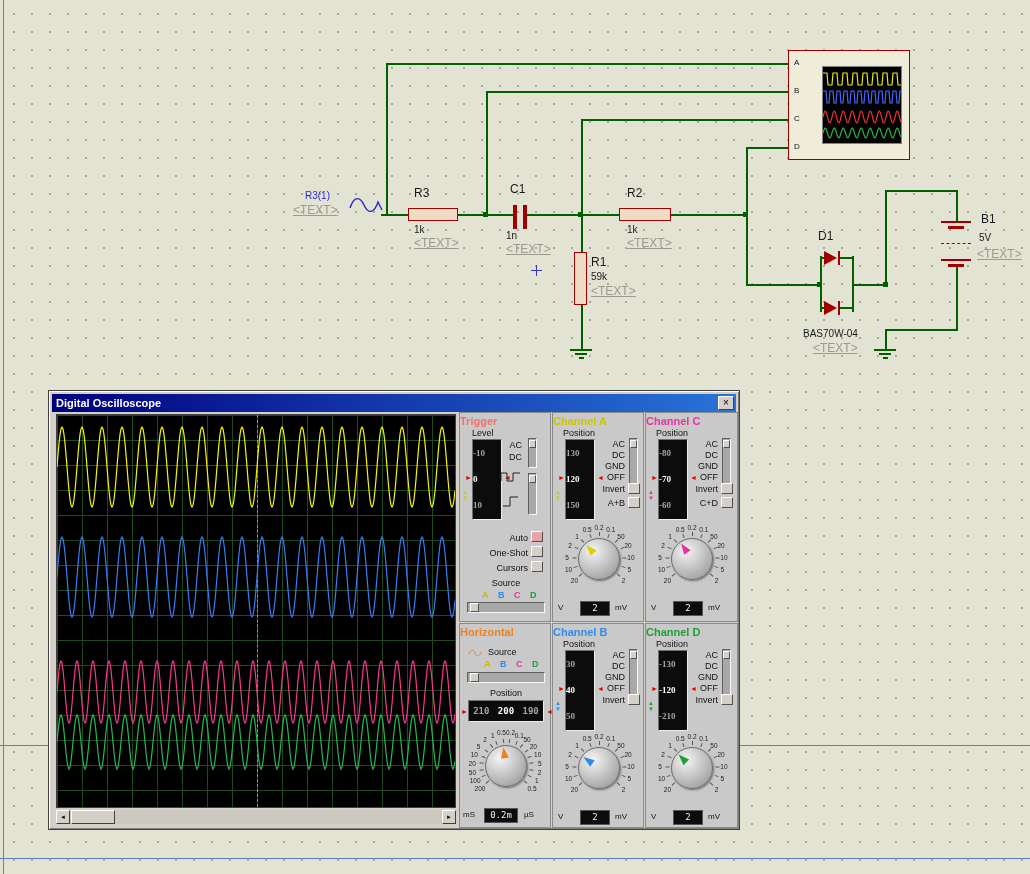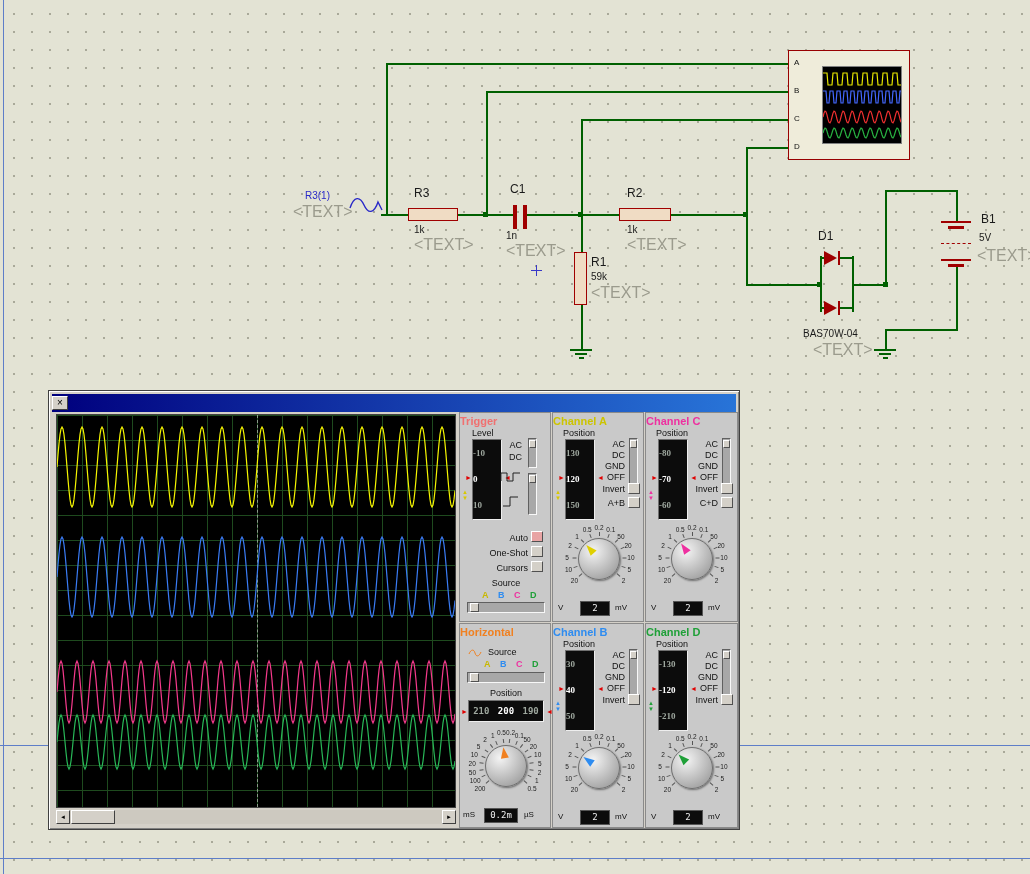--- a/index.html
+++ b/index.html
@@ -9,21 +9,21 @@
     background-image: radial-gradient(#A9A999 0.8px, transparent 0.9px);
     background-size:18px 18px; background-position:5px 5px; }
   .sheet-line { position:absolute; background:#5E7EC8; z-index:1; }
 
   
   .wire { position:absolute; background:#006000; z-index:2; }
   .dot { position:absolute; width:5px; height:5px; background:#006000; z-index:3; }
   .slabel { position:absolute; color:#1a1a1a; font-size:11px; white-space:nowrap; z-index:3; }
   .slabel.ref { font-size:12px; }
   .slabel.val { font-size:10px; }
-  .slabel.ph { color:#9b9b8d; font-size:16px; }
+  .slabel.ph { color:#9b9b8d; font-size:12px;text-decoration:underline; }
   .slabel.net { color:#2828C8; font-size:10px; }
   .resistor { position:absolute; border:1px solid #A00000; background:#F0DCC4; z-index:3; }
   .cap-plate, .bat-plate, .dbar { position:absolute; background:#A00000; z-index:3; }
   .bat-dash { position:absolute; border-top:1px dashed #A00000; z-index:3; }
   .tri-right { position:absolute; width:0; height:0; border-top:7px solid transparent;
     border-bottom:7px solid transparent; border-left:13px solid #A00000; z-index:3; }
   .gnd-bar { position:absolute; height:2px; background:#006000; z-index:3; }
   .device { position:absolute; border:1px solid #990000; background:#EFECDA; z-index:2; }
   .pin-label { position:absolute; font-size:8px; color:#111; z-index:3; }
   .mini-screen { position:absolute; background:#000; border:1px solid #808080; z-index:3; }
@@ -206,20 +206,21 @@
   <span class="slabel ph" style="left:591px;top:284px">&lt;TEXT&gt;</span>
   <span class="slabel ref" style="left:818px;top:229px">D1</span>
   <span class="slabel val" style="left:803px;top:328px">BAS70W-04</span>
   <span class="slabel ph" style="left:813px;top:341px">&lt;TEXT&gt;</span>
   <span class="slabel ref" style="left:981px;top:212px">B1</span>
   <span class="slabel val" style="left:979px;top:232px">5V</span>
   <span class="slabel ph" style="left:977px;top:247px">&lt;TEXT&gt;</span>
 
   <div id="osc-window">
     <div class="titlebar">
+      <span class="title-text">Digital Oscilloscope</span>
       <div class="close-btn">×</div>
     </div>
 
     <div id="scope-display">
       <div class="center-dash"></div>
       <svg id="wave-svg" width="398" height="392" viewBox="0 0 398 392">
           <path d="M0,52.0 L1,39.6 L2,28.5 L3,19.6 L4,14.0 L5,12.0 L6,14.0 L7,19.6 L8,28.5 L9,39.6 L10,52.0 L11,64.4 L12,75.5 L13,84.4 L14,90.0 L15,92.0 L16,90.0 L17,84.4 L18,75.5 L19,64.4 L20,52.0 L21,39.6 L22,28.5 L23,19.6 L24,14.0 L25,12.0 L26,14.0 L27,19.6 L28,28.5 L29,39.6 L30,52.0 L31,64.4 L32,75.5 L33,84.4 L34,90.0 L35,92.0 L36,90.0 L37,84.4 L38,75.5 L39,64.4 L40,52.0 L41,39.6 L42,28.5 L43,19.6 L44,14.0 L45,12.0 L46,14.0 L47,19.6 L48,28.5 L49,39.6 L50,52.0 L51,64.4 L52,75.5 L53,84.4 L54,90.0 L55,92.0 L56,90.0 L57,84.4 L58,75.5 L59,64.4 L60,52.0 L61,39.6 L62,28.5 L63,19.6 L64,14.0 L65,12.0 L66,14.0 L67,19.6 L68,28.5 L69,39.6 L70,52.0 L71,64.4 L72,75.5 L73,84.4 L74,90.0 L75,92.0 L76,90.0 L77,84.4 L78,75.5 L79,64.4 L80,52.0 L81,39.6 L82,28.5 L83,19.6 L84,14.0 L85,12.0 L86,14.0 L87,19.6 L88,28.5 L89,39.6 L90,52.0 L91,64.4 L92,75.5 L93,84.4 L94,90.0 L95,92.0 L96,90.0 L97,84.4 L98,75.5 L99,64.4 L100,52.0 L101,39.6 L102,28.5 L103,19.6 L104,14.0 L105,12.0 L106,14.0 L107,19.6 L108,28.5 L109,39.6 L110,52.0 L111,64.4 L112,75.5 L113,84.4 L114,90.0 L115,92.0 L116,90.0 L117,84.4 L118,75.5 L119,64.4 L120,52.0 L121,39.6 L122,28.5 L123,19.6 L124,14.0 L125,12.0 L126,14.0 L127,19.6 L128,28.5 L129,39.6 L130,52.0 L131,64.4 L132,75.5 L133,84.4 L134,90.0 L135,92.0 L136,90.0 L137,84.4 L138,75.5 L139,64.4 L140,52.0 L141,39.6 L142,28.5 L143,19.6 L144,14.0 L145,12.0 L146,14.0 L147,19.6 L148,28.5 L149,39.6 L150,52.0 L151,64.4 L152,75.5 L153,84.4 L154,90.0 L155,92.0 L156,90.0 L157,84.4 L158,75.5 L159,64.4 L160,52.0 L161,39.6 L162,28.5 L163,19.6 L164,14.0 L165,12.0 L166,14.0 L167,19.6 L168,28.5 L169,39.6 L170,52.0 L171,64.4 L172,75.5 L173,84.4 L174,90.0 L175,92.0 L176,90.0 L177,84.4 L178,75.5 L179,64.4 L180,52.0 L181,39.6 L182,28.5 L183,19.6 L184,14.0 L185,12.0 L186,14.0 L187,19.6 L188,28.5 L189,39.6 L190,52.0 L191,64.4 L192,75.5 L193,84.4 L194,90.0 L195,92.0 L196,90.0 L197,84.4 L198,75.5 L199,64.4 L200,52.0 L201,39.6 L202,28.5 L203,19.6 L204,14.0 L205,12.0 L206,14.0 L207,19.6 L208,28.5 L209,39.6 L210,52.0 L211,64.4 L212,75.5 L213,84.4 L214,90.0 L215,92.0 L216,90.0 L217,84.4 L218,75.5 L219,64.4 L220,52.0 L221,39.6 L222,28.5 L223,19.6 L224,14.0 L225,12.0 L226,14.0 L227,19.6 L228,28.5 L229,39.6 L230,52.0 L231,64.4 L232,75.5 L233,84.4 L234,90.0 L235,92.0 L236,90.0 L237,84.4 L238,75.5 L239,64.4 L240,52.0 L241,39.6 L242,28.5 L243,19.6 L244,14.0 L245,12.0 L246,14.0 L247,19.6 L248,28.5 L249,39.6 L250,52.0 L251,64.4 L252,75.5 L253,84.4 L254,90.0 L255,92.0 L256,90.0 L257,84.4 L258,75.5 L259,64.4 L260,52.0 L261,39.6 L262,28.5 L263,19.6 L264,14.0 L265,12.0 L266,14.0 L267,19.6 L268,28.5 L269,39.6 L270,52.0 L271,64.4 L272,75.5 L273,84.4 L274,90.0 L275,92.0 L276,90.0 L277,84.4 L278,75.5 L279,64.4 L280,52.0 L281,39.6 L282,28.5 L283,19.6 L284,14.0 L285,12.0 L286,14.0 L287,19.6 L288,28.5 L289,39.6 L290,52.0 L291,64.4 L292,75.5 L293,84.4 L294,90.0 L295,92.0 L296,90.0 L297,84.4 L298,75.5 L299,64.4 L300,52.0 L301,39.6 L302,28.5 L303,19.6 L304,14.0 L305,12.0 L306,14.0 L307,19.6 L308,28.5 L309,39.6 L310,52.0 L311,64.4 L312,75.5 L313,84.4 L314,90.0 L315,92.0 L316,90.0 L317,84.4 L318,75.5 L319,64.4 L320,52.0 L321,39.6 L322,28.5 L323,19.6 L324,14.0 L325,12.0 L326,14.0 L327,19.6 L328,28.5 L329,39.6 L330,52.0 L331,64.4 L332,75.5 L333,84.4 L334,90.0 L335,92.0 L336,90.0 L337,84.4 L338,75.5 L339,64.4 L340,52.0 L341,39.6 L342,28.5 L343,19.6 L344,14.0 L345,12.0 L346,14.0 L347,19.6 L348,28.5 L349,39.6 L350,52.0 L351,64.4 L352,75.5 L353,84.4 L354,90.0 L355,92.0 L356,90.0 L357,84.4 L358,75.5 L359,64.4 L360,52.0 L361,39.6 L362,28.5 L363,19.6 L364,14.0 L365,12.0 L366,14.0 L367,19.6 L368,28.5 L369,39.6 L370,52.0 L371,64.4 L372,75.5 L373,84.4 L374,90.0 L375,92.0 L376,90.0 L377,84.4 L378,75.5 L379,64.4 L380,52.0 L381,39.6 L382,28.5 L383,19.6 L384,14.0 L385,12.0 L386,14.0 L387,19.6 L388,28.5 L389,39.6 L390,52.0 L391,64.4 L392,75.5 L393,84.4 L394,90.0 L395,92.0 L396,90.0 L397,84.4 L398,75.5" fill="none" stroke="#F5F500" stroke-width="1.2"></path>
           <path d="M0,162.0 L1,149.6 L2,138.5 L3,129.6 L4,124.0 L5,122.0 L6,124.0 L7,129.6 L8,138.5 L9,149.6 L10,162.0 L11,174.4 L12,185.5 L13,194.4 L14,200.0 L15,202.0 L16,200.0 L17,194.4 L18,185.5 L19,174.4 L20,162.0 L21,149.6 L22,138.5 L23,129.6 L24,124.0 L25,122.0 L26,124.0 L27,129.6 L28,138.5 L29,149.6 L30,162.0 L31,174.4 L32,185.5 L33,194.4 L34,200.0 L35,202.0 L36,200.0 L37,194.4 L38,185.5 L39,174.4 L40,162.0 L41,149.6 L42,138.5 L43,129.6 L44,124.0 L45,122.0 L46,124.0 L47,129.6 L48,138.5 L49,149.6 L50,162.0 L51,174.4 L52,185.5 L53,194.4 L54,200.0 L55,202.0 L56,200.0 L57,194.4 L58,185.5 L59,174.4 L60,162.0 L61,149.6 L62,138.5 L63,129.6 L64,124.0 L65,122.0 L66,124.0 L67,129.6 L68,138.5 L69,149.6 L70,162.0 L71,174.4 L72,185.5 L73,194.4 L74,200.0 L75,202.0 L76,200.0 L77,194.4 L78,185.5 L79,174.4 L80,162.0 L81,149.6 L82,138.5 L83,129.6 L84,124.0 L85,122.0 L86,124.0 L87,129.6 L88,138.5 L89,149.6 L90,162.0 L91,174.4 L92,185.5 L93,194.4 L94,200.0 L95,202.0 L96,200.0 L97,194.4 L98,185.5 L99,174.4 L100,162.0 L101,149.6 L102,138.5 L103,129.6 L104,124.0 L105,122.0 L106,124.0 L107,129.6 L108,138.5 L109,149.6 L110,162.0 L111,174.4 L112,185.5 L113,194.4 L114,200.0 L115,202.0 L116,200.0 L117,194.4 L118,185.5 L119,174.4 L120,162.0 L121,149.6 L122,138.5 L123,129.6 L124,124.0 L125,122.0 L126,124.0 L127,129.6 L128,138.5 L129,149.6 L130,162.0 L131,174.4 L132,185.5 L133,194.4 L134,200.0 L135,202.0 L136,200.0 L137,194.4 L138,185.5 L139,174.4 L140,162.0 L141,149.6 L142,138.5 L143,129.6 L144,124.0 L145,122.0 L146,124.0 L147,129.6 L148,138.5 L149,149.6 L150,162.0 L151,174.4 L152,185.5 L153,194.4 L154,200.0 L155,202.0 L156,200.0 L157,194.4 L158,185.5 L159,174.4 L160,162.0 L161,149.6 L162,138.5 L163,129.6 L164,124.0 L165,122.0 L166,124.0 L167,129.6 L168,138.5 L169,149.6 L170,162.0 L171,174.4 L172,185.5 L173,194.4 L174,200.0 L175,202.0 L176,200.0 L177,194.4 L178,185.5 L179,174.4 L180,162.0 L181,149.6 L182,138.5 L183,129.6 L184,124.0 L185,122.0 L186,124.0 L187,129.6 L188,138.5 L189,149.6 L190,162.0 L191,174.4 L192,185.5 L193,194.4 L194,200.0 L195,202.0 L196,200.0 L197,194.4 L198,185.5 L199,174.4 L200,162.0 L201,149.6 L202,138.5 L203,129.6 L204,124.0 L205,122.0 L206,124.0 L207,129.6 L208,138.5 L209,149.6 L210,162.0 L211,174.4 L212,185.5 L213,194.4 L214,200.0 L215,202.0 L216,200.0 L217,194.4 L218,185.5 L219,174.4 L220,162.0 L221,149.6 L222,138.5 L223,129.6 L224,124.0 L225,122.0 L226,124.0 L227,129.6 L228,138.5 L229,149.6 L230,162.0 L231,174.4 L232,185.5 L233,194.4 L234,200.0 L235,202.0 L236,200.0 L237,194.4 L238,185.5 L239,174.4 L240,162.0 L241,149.6 L242,138.5 L243,129.6 L244,124.0 L245,122.0 L246,124.0 L247,129.6 L248,138.5 L249,149.6 L250,162.0 L251,174.4 L252,185.5 L253,194.4 L254,200.0 L255,202.0 L256,200.0 L257,194.4 L258,185.5 L259,174.4 L260,162.0 L261,149.6 L262,138.5 L263,129.6 L264,124.0 L265,122.0 L266,124.0 L267,129.6 L268,138.5 L269,149.6 L270,162.0 L271,174.4 L272,185.5 L273,194.4 L274,200.0 L275,202.0 L276,200.0 L277,194.4 L278,185.5 L279,174.4 L280,162.0 L281,149.6 L282,138.5 L283,129.6 L284,124.0 L285,122.0 L286,124.0 L287,129.6 L288,138.5 L289,149.6 L290,162.0 L291,174.4 L292,185.5 L293,194.4 L294,200.0 L295,202.0 L296,200.0 L297,194.4 L298,185.5 L299,174.4 L300,162.0 L301,149.6 L302,138.5 L303,129.6 L304,124.0 L305,122.0 L306,124.0 L307,129.6 L308,138.5 L309,149.6 L310,162.0 L311,174.4 L312,185.5 L313,194.4 L314,200.0 L315,202.0 L316,200.0 L317,194.4 L318,185.5 L319,174.4 L320,162.0 L321,149.6 L322,138.5 L323,129.6 L324,124.0 L325,122.0 L326,124.0 L327,129.6 L328,138.5 L329,149.6 L330,162.0 L331,174.4 L332,185.5 L333,194.4 L334,200.0 L335,202.0 L336,200.0 L337,194.4 L338,185.5 L339,174.4 L340,162.0 L341,149.6 L342,138.5 L343,129.6 L344,124.0 L345,122.0 L346,124.0 L347,129.6 L348,138.5 L349,149.6 L350,162.0 L351,174.4 L352,185.5 L353,194.4 L354,200.0 L355,202.0 L356,200.0 L357,194.4 L358,185.5 L359,174.4 L360,162.0 L361,149.6 L362,138.5 L363,129.6 L364,124.0 L365,122.0 L366,124.0 L367,129.6 L368,138.5 L369,149.6 L370,162.0 L371,174.4 L372,185.5 L373,194.4 L374,200.0 L375,202.0 L376,200.0 L377,194.4 L378,185.5 L379,174.4 L380,162.0 L381,149.6 L382,138.5 L383,129.6 L384,124.0 L385,122.0 L386,124.0 L387,129.6 L388,138.5 L389,149.6 L390,162.0 L391,174.4 L392,185.5 L393,194.4 L394,200.0 L395,202.0 L396,200.0 L397,194.4 L398,185.5" fill="none" stroke="#3A7CF5" stroke-width="1.2"></path>
           <path d="M0,277.0 L1,265.1 L2,255.1 L3,248.4 L4,246.0 L5,248.4 L6,255.1 L7,265.1 L8,277.0 L9,288.9 L10,298.9 L11,305.6 L12,308.0 L13,305.6 L14,298.9 L15,288.9 L16,277.0 L17,265.1 L18,255.1 L19,248.4 L20,246.0 L21,248.4 L22,255.1 L23,265.1 L24,277.0 L25,288.9 L26,298.9 L27,305.6 L28,308.0 L29,305.6 L30,298.9 L31,288.9 L32,277.0 L33,265.1 L34,255.1 L35,248.4 L36,246.0 L37,248.4 L38,255.1 L39,265.1 L40,277.0 L41,288.9 L42,298.9 L43,305.6 L44,308.0 L45,305.6 L46,298.9 L47,288.9 L48,277.0 L49,265.1 L50,255.1 L51,248.4 L52,246.0 L53,248.4 L54,255.1 L55,265.1 L56,277.0 L57,288.9 L58,298.9 L59,305.6 L60,308.0 L61,305.6 L62,298.9 L63,288.9 L64,277.0 L65,265.1 L66,255.1 L67,248.4 L68,246.0 L69,248.4 L70,255.1 L71,265.1 L72,277.0 L73,288.9 L74,298.9 L75,305.6 L76,308.0 L77,305.6 L78,298.9 L79,288.9 L80,277.0 L81,265.1 L82,255.1 L83,248.4 L84,246.0 L85,248.4 L86,255.1 L87,265.1 L88,277.0 L89,288.9 L90,298.9 L91,305.6 L92,308.0 L93,305.6 L94,298.9 L95,288.9 L96,277.0 L97,265.1 L98,255.1 L99,248.4 L100,246.0 L101,248.4 L102,255.1 L103,265.1 L104,277.0 L105,288.9 L106,298.9 L107,305.6 L108,308.0 L109,305.6 L110,298.9 L111,288.9 L112,277.0 L113,265.1 L114,255.1 L115,248.4 L116,246.0 L117,248.4 L118,255.1 L119,265.1 L120,277.0 L121,288.9 L122,298.9 L123,305.6 L124,308.0 L125,305.6 L126,298.9 L127,288.9 L128,277.0 L129,265.1 L130,255.1 L131,248.4 L132,246.0 L133,248.4 L134,255.1 L135,265.1 L136,277.0 L137,288.9 L138,298.9 L139,305.6 L140,308.0 L141,305.6 L142,298.9 L143,288.9 L144,277.0 L145,265.1 L146,255.1 L147,248.4 L148,246.0 L149,248.4 L150,255.1 L151,265.1 L152,277.0 L153,288.9 L154,298.9 L155,305.6 L156,308.0 L157,305.6 L158,298.9 L159,288.9 L160,277.0 L161,265.1 L162,255.1 L163,248.4 L164,246.0 L165,248.4 L166,255.1 L167,265.1 L168,277.0 L169,288.9 L170,298.9 L171,305.6 L172,308.0 L173,305.6 L174,298.9 L175,288.9 L176,277.0 L177,265.1 L178,255.1 L179,248.4 L180,246.0 L181,248.4 L182,255.1 L183,265.1 L184,277.0 L185,288.9 L186,298.9 L187,305.6 L188,308.0 L189,305.6 L190,298.9 L191,288.9 L192,277.0 L193,265.1 L194,255.1 L195,248.4 L196,246.0 L197,248.4 L198,255.1 L199,265.1 L200,277.0 L201,288.9 L202,298.9 L203,305.6 L204,308.0 L205,305.6 L206,298.9 L207,288.9 L208,277.0 L209,265.1 L210,255.1 L211,248.4 L212,246.0 L213,248.4 L214,255.1 L215,265.1 L216,277.0 L217,288.9 L218,298.9 L219,305.6 L220,308.0 L221,305.6 L222,298.9 L223,288.9 L224,277.0 L225,265.1 L226,255.1 L227,248.4 L228,246.0 L229,248.4 L230,255.1 L231,265.1 L232,277.0 L233,288.9 L234,298.9 L235,305.6 L236,308.0 L237,305.6 L238,298.9 L239,288.9 L240,277.0 L241,265.1 L242,255.1 L243,248.4 L244,246.0 L245,248.4 L246,255.1 L247,265.1 L248,277.0 L249,288.9 L250,298.9 L251,305.6 L252,308.0 L253,305.6 L254,298.9 L255,288.9 L256,277.0 L257,265.1 L258,255.1 L259,248.4 L260,246.0 L261,248.4 L262,255.1 L263,265.1 L264,277.0 L265,288.9 L266,298.9 L267,305.6 L268,308.0 L269,305.6 L270,298.9 L271,288.9 L272,277.0 L273,265.1 L274,255.1 L275,248.4 L276,246.0 L277,248.4 L278,255.1 L279,265.1 L280,277.0 L281,288.9 L282,298.9 L283,305.6 L284,308.0 L285,305.6 L286,298.9 L287,288.9 L288,277.0 L289,265.1 L290,255.1 L291,248.4 L292,246.0 L293,248.4 L294,255.1 L295,265.1 L296,277.0 L297,288.9 L298,298.9 L299,305.6 L300,308.0 L301,305.6 L302,298.9 L303,288.9 L304,277.0 L305,265.1 L306,255.1 L307,248.4 L308,246.0 L309,248.4 L310,255.1 L311,265.1 L312,277.0 L313,288.9 L314,298.9 L315,305.6 L316,308.0 L317,305.6 L318,298.9 L319,288.9 L320,277.0 L321,265.1 L322,255.1 L323,248.4 L324,246.0 L325,248.4 L326,255.1 L327,265.1 L328,277.0 L329,288.9 L330,298.9 L331,305.6 L332,308.0 L333,305.6 L334,298.9 L335,288.9 L336,277.0 L337,265.1 L338,255.1 L339,248.4 L340,246.0 L341,248.4 L342,255.1 L343,265.1 L344,277.0 L345,288.9 L346,298.9 L347,305.6 L348,308.0 L349,305.6 L350,298.9 L351,288.9 L352,277.0 L353,265.1 L354,255.1 L355,248.4 L356,246.0 L357,248.4 L358,255.1 L359,265.1 L360,277.0 L361,288.9 L362,298.9 L363,305.6 L364,308.0 L365,305.6 L366,298.9 L367,288.9 L368,277.0 L369,265.1 L370,255.1 L371,248.4 L372,246.0 L373,248.4 L374,255.1 L375,265.1 L376,277.0 L377,288.9 L378,298.9 L379,305.6 L380,308.0 L381,305.6 L382,298.9 L383,288.9 L384,277.0 L385,265.1 L386,255.1 L387,248.4 L388,246.0 L389,248.4 L390,255.1 L391,265.1 L392,277.0 L393,288.9 L394,298.9 L395,305.6 L396,308.0 L397,305.6 L398,298.9" fill="none" stroke="#F53A8C" stroke-width="1.2"></path>
           <path d="M0,327.0 L1,316.7 L2,307.9 L3,302.1 L4,300.0 L5,302.1 L6,307.9 L7,316.7 L8,327.0 L9,337.3 L10,346.1 L11,351.9 L12,354.0 L13,351.9 L14,346.1 L15,337.3 L16,327.0 L17,316.7 L18,307.9 L19,302.1 L20,300.0 L21,302.1 L22,307.9 L23,316.7 L24,327.0 L25,337.3 L26,346.1 L27,351.9 L28,354.0 L29,351.9 L30,346.1 L31,337.3 L32,327.0 L33,316.7 L34,307.9 L35,302.1 L36,300.0 L37,302.1 L38,307.9 L39,316.7 L40,327.0 L41,337.3 L42,346.1 L43,351.9 L44,354.0 L45,351.9 L46,346.1 L47,337.3 L48,327.0 L49,316.7 L50,307.9 L51,302.1 L52,300.0 L53,302.1 L54,307.9 L55,316.7 L56,327.0 L57,337.3 L58,346.1 L59,351.9 L60,354.0 L61,351.9 L62,346.1 L63,337.3 L64,327.0 L65,316.7 L66,307.9 L67,302.1 L68,300.0 L69,302.1 L70,307.9 L71,316.7 L72,327.0 L73,337.3 L74,346.1 L75,351.9 L76,354.0 L77,351.9 L78,346.1 L79,337.3 L80,327.0 L81,316.7 L82,307.9 L83,302.1 L84,300.0 L85,302.1 L86,307.9 L87,316.7 L88,327.0 L89,337.3 L90,346.1 L91,351.9 L92,354.0 L93,351.9 L94,346.1 L95,337.3 L96,327.0 L97,316.7 L98,307.9 L99,302.1 L100,300.0 L101,302.1 L102,307.9 L103,316.7 L104,327.0 L105,337.3 L106,346.1 L107,351.9 L108,354.0 L109,351.9 L110,346.1 L111,337.3 L112,327.0 L113,316.7 L114,307.9 L115,302.1 L116,300.0 L117,302.1 L118,307.9 L119,316.7 L120,327.0 L121,337.3 L122,346.1 L123,351.9 L124,354.0 L125,351.9 L126,346.1 L127,337.3 L128,327.0 L129,316.7 L130,307.9 L131,302.1 L132,300.0 L133,302.1 L134,307.9 L135,316.7 L136,327.0 L137,337.3 L138,346.1 L139,351.9 L140,354.0 L141,351.9 L142,346.1 L143,337.3 L144,327.0 L145,316.7 L146,307.9 L147,302.1 L148,300.0 L149,302.1 L150,307.9 L151,316.7 L152,327.0 L153,337.3 L154,346.1 L155,351.9 L156,354.0 L157,351.9 L158,346.1 L159,337.3 L160,327.0 L161,316.7 L162,307.9 L163,302.1 L164,300.0 L165,302.1 L166,307.9 L167,316.7 L168,327.0 L169,337.3 L170,346.1 L171,351.9 L172,354.0 L173,351.9 L174,346.1 L175,337.3 L176,327.0 L177,316.7 L178,307.9 L179,302.1 L180,300.0 L181,302.1 L182,307.9 L183,316.7 L184,327.0 L185,337.3 L186,346.1 L187,351.9 L188,354.0 L189,351.9 L190,346.1 L191,337.3 L192,327.0 L193,316.7 L194,307.9 L195,302.1 L196,300.0 L197,302.1 L198,307.9 L199,316.7 L200,327.0 L201,337.3 L202,346.1 L203,351.9 L204,354.0 L205,351.9 L206,346.1 L207,337.3 L208,327.0 L209,316.7 L210,307.9 L211,302.1 L212,300.0 L213,302.1 L214,307.9 L215,316.7 L216,327.0 L217,337.3 L218,346.1 L219,351.9 L220,354.0 L221,351.9 L222,346.1 L223,337.3 L224,327.0 L225,316.7 L226,307.9 L227,302.1 L228,300.0 L229,302.1 L230,307.9 L231,316.7 L232,327.0 L233,337.3 L234,346.1 L235,351.9 L236,354.0 L237,351.9 L238,346.1 L239,337.3 L240,327.0 L241,316.7 L242,307.9 L243,302.1 L244,300.0 L245,302.1 L246,307.9 L247,316.7 L248,327.0 L249,337.3 L250,346.1 L251,351.9 L252,354.0 L253,351.9 L254,346.1 L255,337.3 L256,327.0 L257,316.7 L258,307.9 L259,302.1 L260,300.0 L261,302.1 L262,307.9 L263,316.7 L264,327.0 L265,337.3 L266,346.1 L267,351.9 L268,354.0 L269,351.9 L270,346.1 L271,337.3 L272,327.0 L273,316.7 L274,307.9 L275,302.1 L276,300.0 L277,302.1 L278,307.9 L279,316.7 L280,327.0 L281,337.3 L282,346.1 L283,351.9 L284,354.0 L285,351.9 L286,346.1 L287,337.3 L288,327.0 L289,316.7 L290,307.9 L291,302.1 L292,300.0 L293,302.1 L294,307.9 L295,316.7 L296,327.0 L297,337.3 L298,346.1 L299,351.9 L300,354.0 L301,351.9 L302,346.1 L303,337.3 L304,327.0 L305,316.7 L306,307.9 L307,302.1 L308,300.0 L309,302.1 L310,307.9 L311,316.7 L312,327.0 L313,337.3 L314,346.1 L315,351.9 L316,354.0 L317,351.9 L318,346.1 L319,337.3 L320,327.0 L321,316.7 L322,307.9 L323,302.1 L324,300.0 L325,302.1 L326,307.9 L327,316.7 L328,327.0 L329,337.3 L330,346.1 L331,351.9 L332,354.0 L333,351.9 L334,346.1 L335,337.3 L336,327.0 L337,316.7 L338,307.9 L339,302.1 L340,300.0 L341,302.1 L342,307.9 L343,316.7 L344,327.0 L345,337.3 L346,346.1 L347,351.9 L348,354.0 L349,351.9 L350,346.1 L351,337.3 L352,327.0 L353,316.7 L354,307.9 L355,302.1 L356,300.0 L357,302.1 L358,307.9 L359,316.7 L360,327.0 L361,337.3 L362,346.1 L363,351.9 L364,354.0 L365,351.9 L366,346.1 L367,337.3 L368,327.0 L369,316.7 L370,307.9 L371,302.1 L372,300.0 L373,302.1 L374,307.9 L375,316.7 L376,327.0 L377,337.3 L378,346.1 L379,351.9 L380,354.0 L381,351.9 L382,346.1 L383,337.3 L384,327.0 L385,316.7 L386,307.9 L387,302.1 L388,300.0 L389,302.1 L390,307.9 L391,316.7 L392,327.0 L393,337.3 L394,346.1 L395,351.9 L396,354.0 L397,351.9 L398,346.1" fill="none" stroke="#28B858" stroke-width="1.2"></path>

